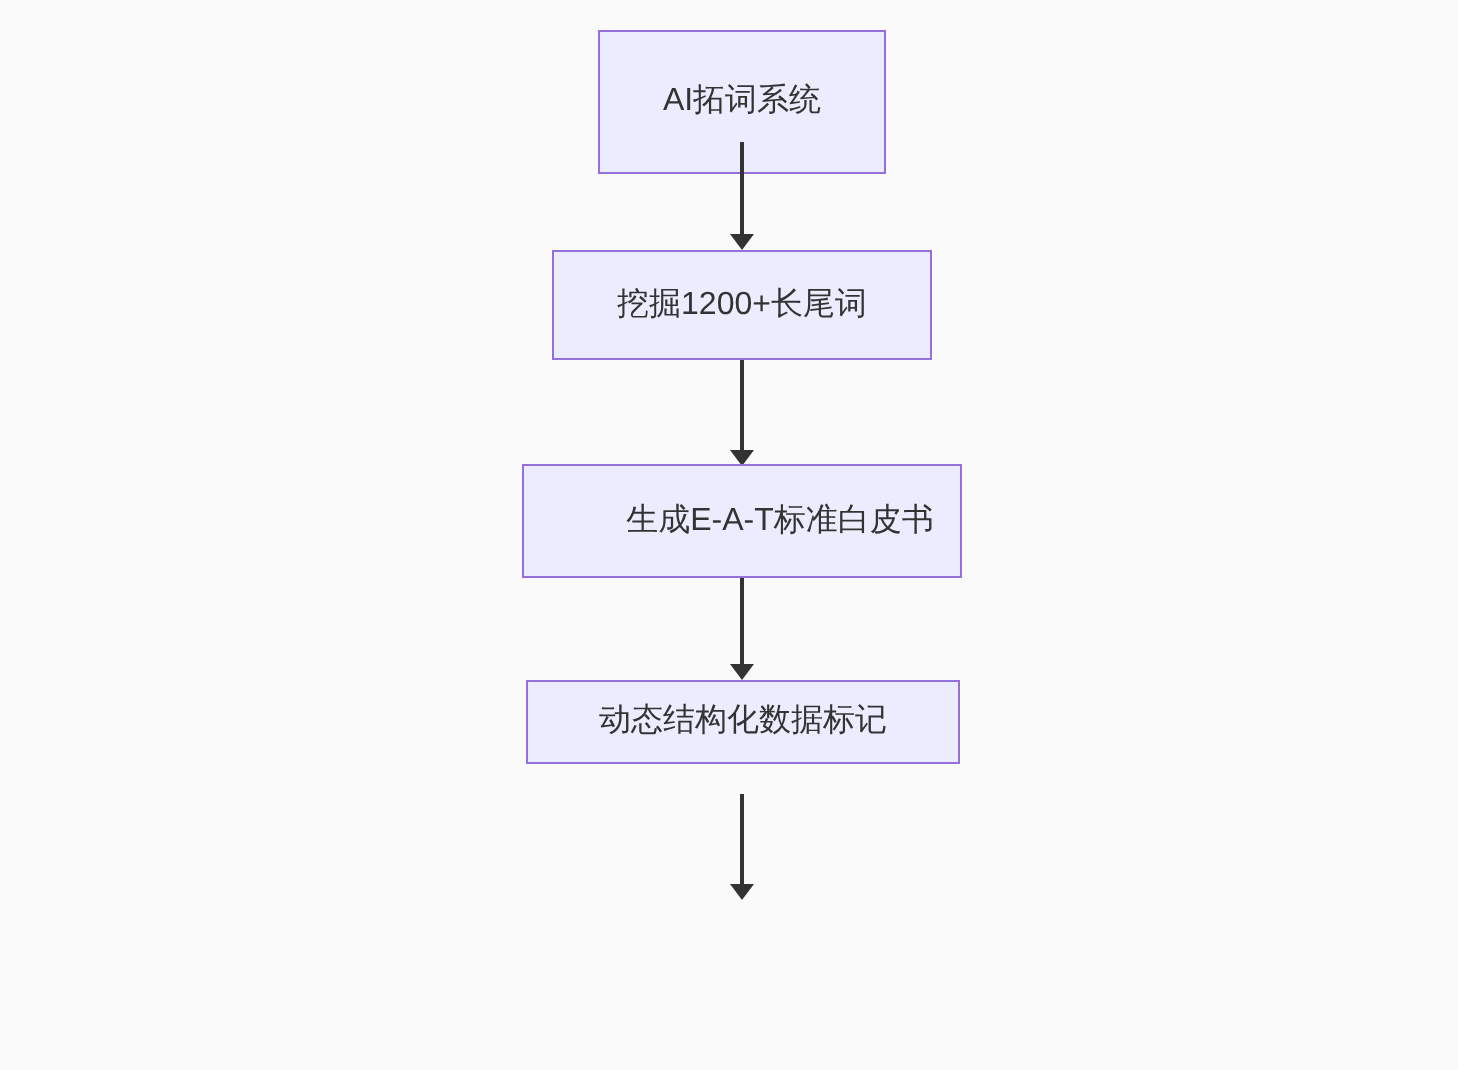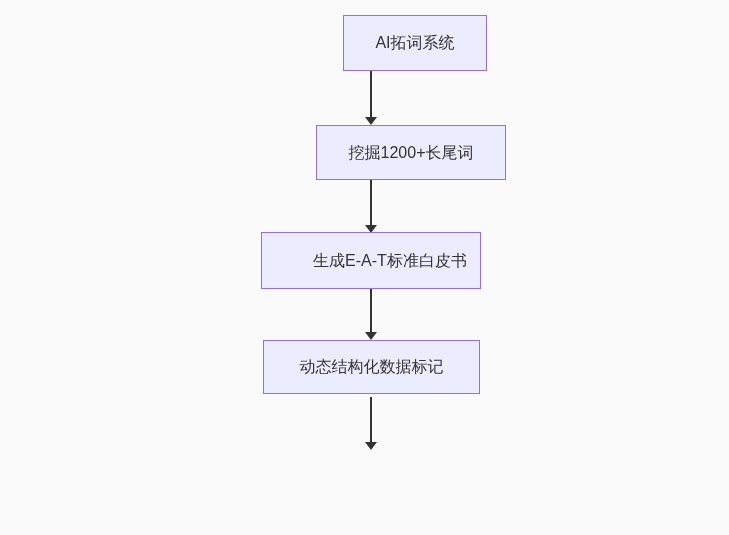--- a/index.html
+++ b/index.html
@@ -21,24 +21,24 @@
     border: 1px solid #9370db;
     display: flex;
     align-items: center;
     justify-content: center;
     color: #333333;
     font-size: 16px;
     line-height: 1;
     white-space: nowrap;
     text-align: center;
   }
-  #node-0 { left: 299px; top: 15px;  width: 144px; height: 56px; margin-left: 44px; }
-  #node-1 { left: 276px; top: 125px; width: 190px; height: 55px; margin-left: 40px; }
+  #node-0 { left: 299px; top: 15px;  width: 144px; height: 72px; }
+  #node-1 { left: 276px; top: 125px; width: 190px; height: 55px; }
   #node-2 { left: 261px; top: 232px; width: 220px; height: 57px; padding-left: 38px; }
-  #node-3 { left: 263px; top: 340px; width: 217px; height: 54px; }
+  #node-3 { left: 263px; top: 340px; width: 217px; height: 42px; }
   #node-4 { left: 255px; top: 450px; width: 232px; height: 55px; }
 
   .flow-edge {
     position: absolute;
     left: 370px;
     width: 2px;
   }
   #edge-0 { top: 71px;  height: 54px; }
   #edge-1 { top: 180px; height: 53px; }
   #edge-2 { top: 289px; height: 51px; }

